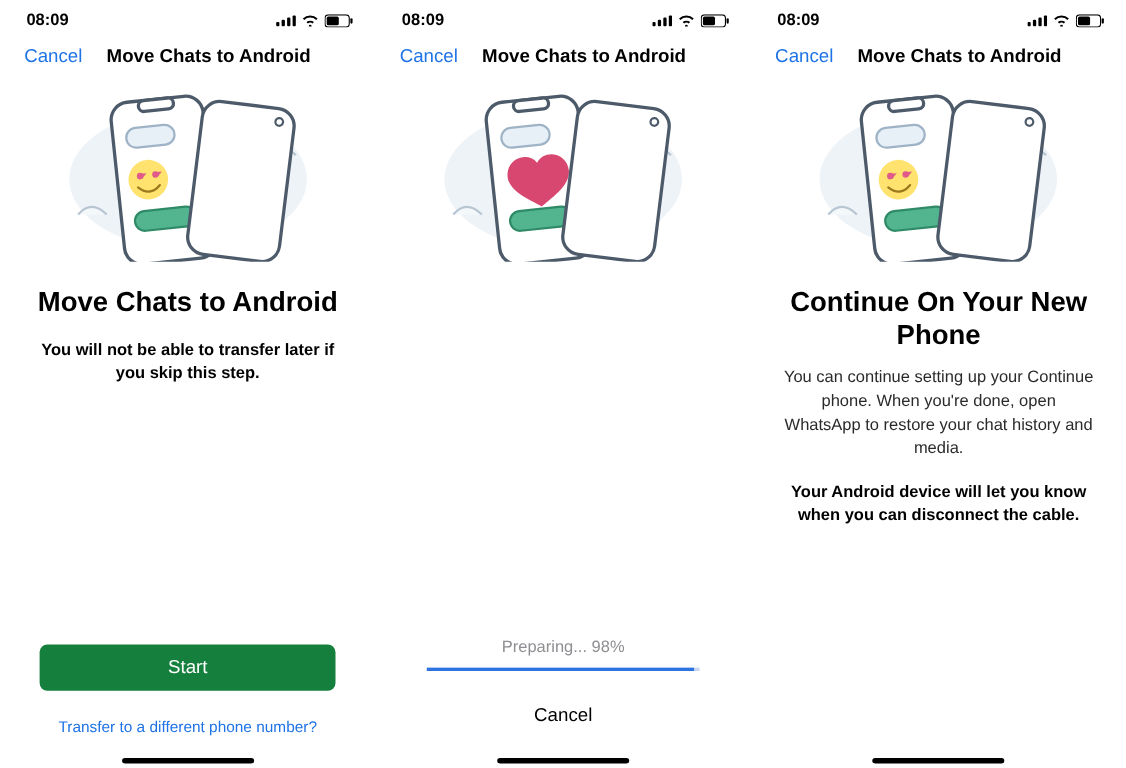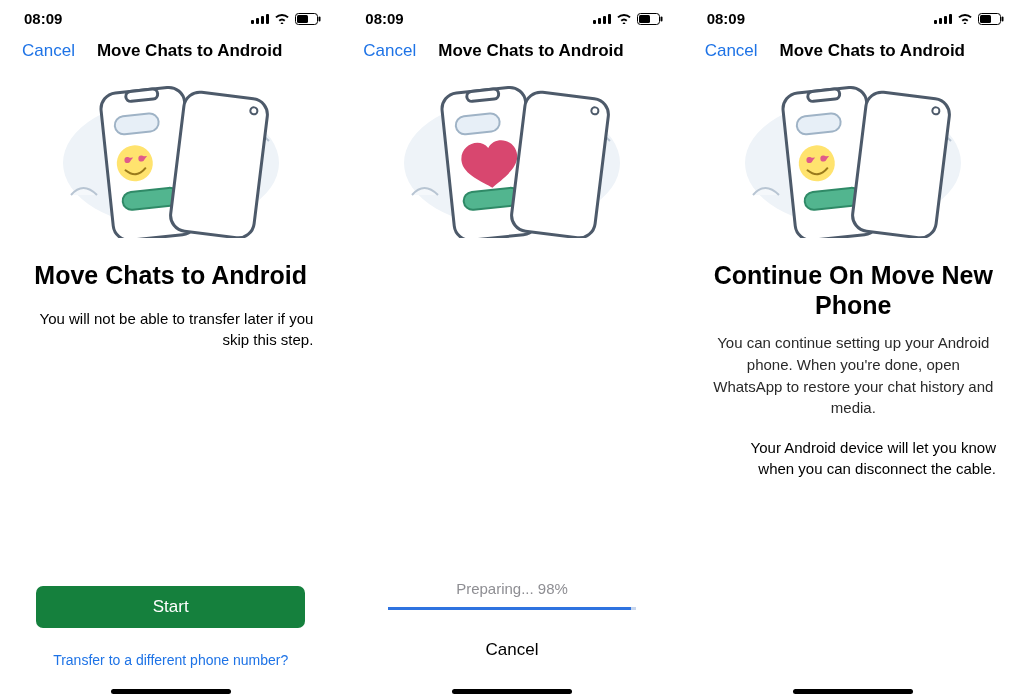--- a/index.html
+++ b/index.html
@@ -10,21 +10,21 @@
   .statusbar { display:flex; align-items:center; justify-content:space-between; padding:10px 20px 4px 24px; font-size:15px; font-weight:600;gap:26px; }
   .sb-right { display:flex; align-items:center; gap:5px; }
   .sb-right svg { display:block; }
   .navbar { display:flex; align-items:center; padding:10px 22px 2px 22px; font-size:17px; gap:22px; }
   .cancel-top { color:#1e73e6; font-weight:400; cursor:pointer; }
   .nav-title { font-weight:600; color:#000; }
   .illustration { display:flex; justify-content:center; margin-top:20px; }
   .headblock { text-align:center; padding:0 28px; margin-top:22px; }
   .h1 { font-size:25px; font-weight:700; line-height:1.2; }
   .sub { font-size:15px; color:#2a2a2a; margin-top:12px; line-height:1.45; }
-  .bold { font-weight:400; margin-top:18px; font-size:15px; line-height:1.4;text-align:right; }
+  .bold { font-weight:700; margin-top:18px; font-size:15px; line-height:1.4; }
   .spacer { flex:1; }
   .bottom { padding:0 36px 30px 36px; }
   .primary-btn { width:100%; background:#15803d; color:#fff; border:none; border-radius:7px; height:42px; font-size:17px; font-weight:500; cursor:pointer; }
   .alt-link { display:block; text-align:center; margin-top:24px; font-size:14px; color:#1e73e6; cursor:pointer; }
   .progress-wrap { text-align:center; padding:0 40px 12px 40px;margin-top:19px; }
   .prog-label { color:#8e8e93; font-size:15px; margin-bottom:10px; }
   .prog-track { width:248px; height:3px; background:#c7d6ee; margin:0 auto 30px auto; position:relative; }
   .prog-fill { position:absolute; left:0; top:0; height:100%; width:98%; background:#2f73e0; }
   .cancel-btn { background:none; border:none; font-size:17px; color:#000; cursor:pointer; display:block; margin:0 auto; }
   .home-indicator { position:absolute; bottom:4px; left:50%; transform:translateX(-50%); width:120px; height:5px; background:#000; border-radius:3px; }
@@ -192,22 +192,22 @@
           </g>
           <rect x="12" y="100" width="56" height="18" rx="9" fill="#52b58f" stroke="#2f8a67" stroke-width="2"></rect>
         </g>
         <g transform="translate(116,12) rotate(7 42 70)">
           <rect x="0" y="0" width="84" height="140" rx="16" fill="#fff" stroke="#4d5a6a" stroke-width="3"></rect>
           <circle cx="70" cy="12" r="3.5" fill="none" stroke="#4d5a6a" stroke-width="2"></circle>
         </g>
       </svg>
     </div>
     <div class="headblock">
-      <div class="h1">Continue On Move New Phone</div>
-      <div class="sub">You can continue setting up your Android phone. When you're done, open WhatsApp to restore your chat history and media.</div>
+      <div class="h1">Continue On Your New Phone</div>
+      <div class="sub">You can continue setting up your Continue phone. When you're done, open WhatsApp to restore your chat history and media.</div>
       <div class="bold">Your Android device will let you know when you can disconnect the cable.</div>
     </div>
     <div class="spacer"></div>
     <div style="height:60px"></div>
     <div class="home-indicator"></div>
   </div>
 
 </div>
 
 </body></html>

